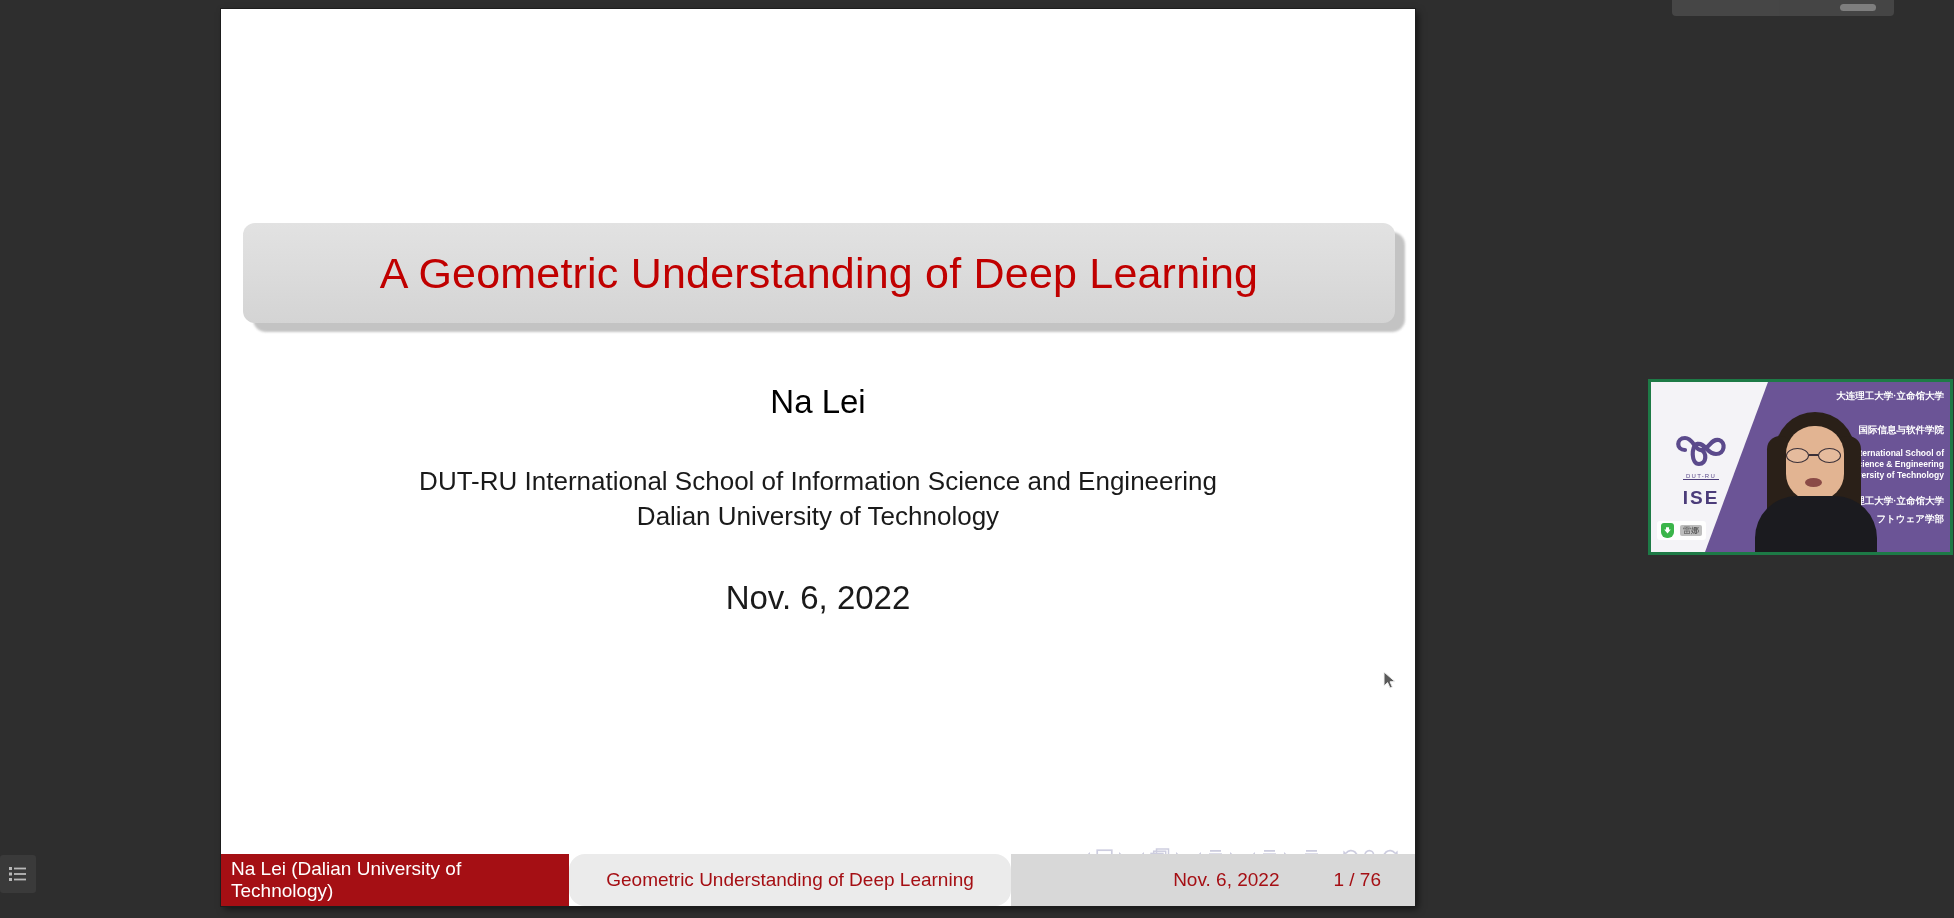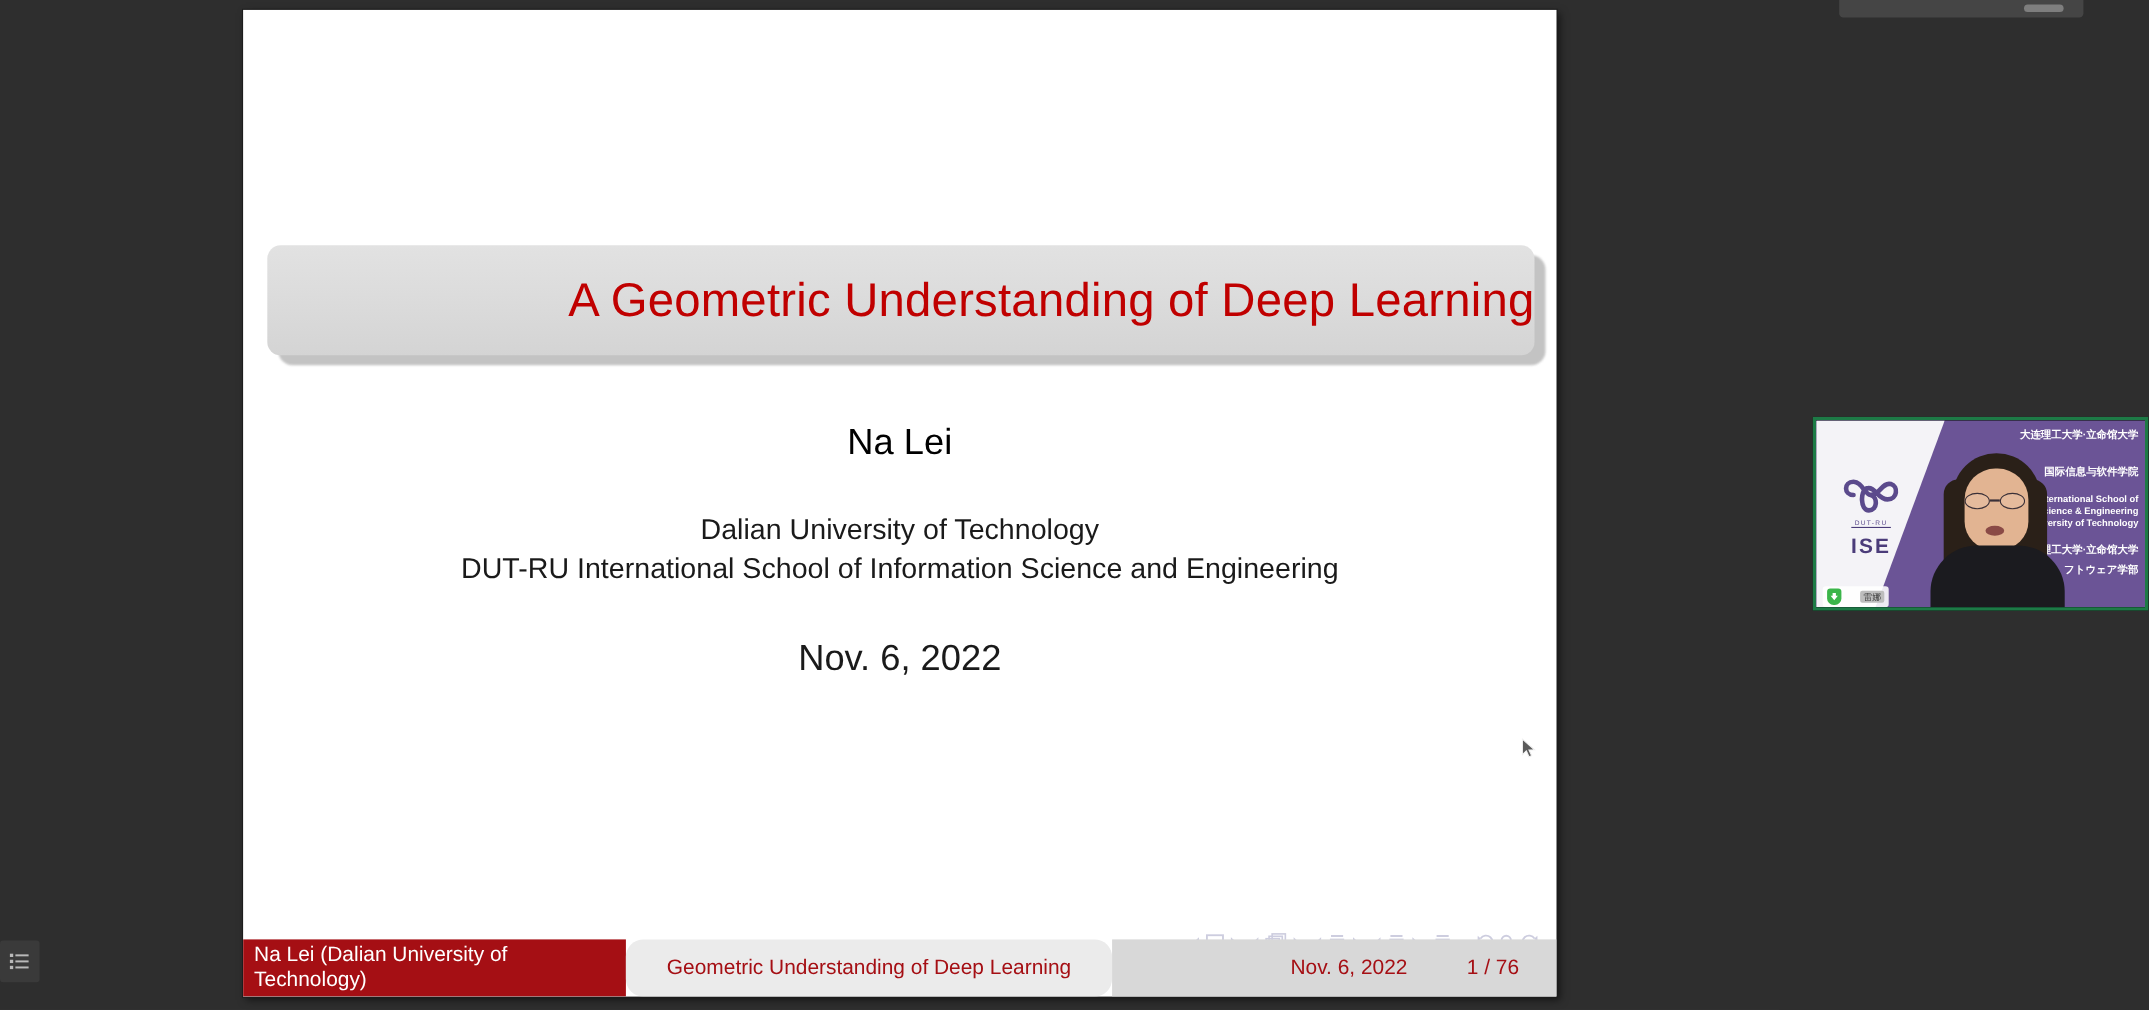--- a/index.html
+++ b/index.html
@@ -56,21 +56,21 @@
     background: #b9b9b9;
     border-radius: 13px;
     filter: blur(1.2px);
     opacity: .85;
   }
   .title-box {
     position: absolute; left: 0; top: 0;
     width: 1152px; height: 100px;
     border-radius: 12px;
     background: linear-gradient(180deg,#e2e2e2 0%, #dcdcdc 45%, #d4d4d4 100%);
-    display: flex; align-items: center; justify-content: flex-end;
+    display: flex; align-items: center; justify-content: center;
   }
   .title-text {
     color: #c00000;
     font-size: 43px;
     letter-spacing: .2px;
     white-space: nowrap;
     font-weight: 400;
   }
 
   .author {
@@ -227,22 +227,22 @@
   .person .mouth {
     position: absolute; left: 50px; top: 76px; width: 17px; height: 9px;
     background: #8a4a46; border-radius: 50%;
   }
   .person .body {
     position: absolute; left: 0px; bottom: 0; width: 122px; height: 56px;
     background: #1b1b1f; border-radius: 42px 42px 0 0;
   }
   
   .cam-badge {
-    position: absolute; left: 6px; bottom: 0;
-    display: flex; align-items: center; gap: 17px;
+    position: absolute; left: 6px; bottom: 12px;
+    display: flex; align-items: center; gap: 6px;
     background: rgba(255,255,255,.88);
     border-radius: 3px; padding: 2px 4px;
   }
   .cam-badge .shield {
     width: 13px; height: 15px; background: #3bb54a;
     border-radius: 3px 3px 6px 6px;
     display: flex; align-items: center; justify-content: center;
   }
   .cam-badge .shield svg { display:block; }
   .cam-badge .nm {
@@ -279,22 +279,22 @@
       <div class="title-wrap">
         <div class="title-shadow"></div>
         <div class="title-box">
           <span class="title-text">A Geometric Understanding of Deep Learning</span>
         </div>
       </div>
 
       <div class="author">Na Lei</div>
 
       <div class="affil">
+        <div>DUT-RU International School of Information Science and Engineering</div>
         <div>Dalian University of Technology</div>
-        <div>DUT-RU International School of Information Science and Engineering</div>
       </div>
 
       <div class="datebig">Nov. 6, 2022</div>
 
       <span class="cursor">
         <svg width="14" height="19" viewBox="0 0 14 19">
           <path d="M1,1 L1,15 L4.6,11.6 L7,17 L9.4,16 L7,10.8 L12,10.6 Z" fill="#5a5a5a" stroke="#f0f0f0" stroke-width="1"></path>
         </svg>
       </span>
 

